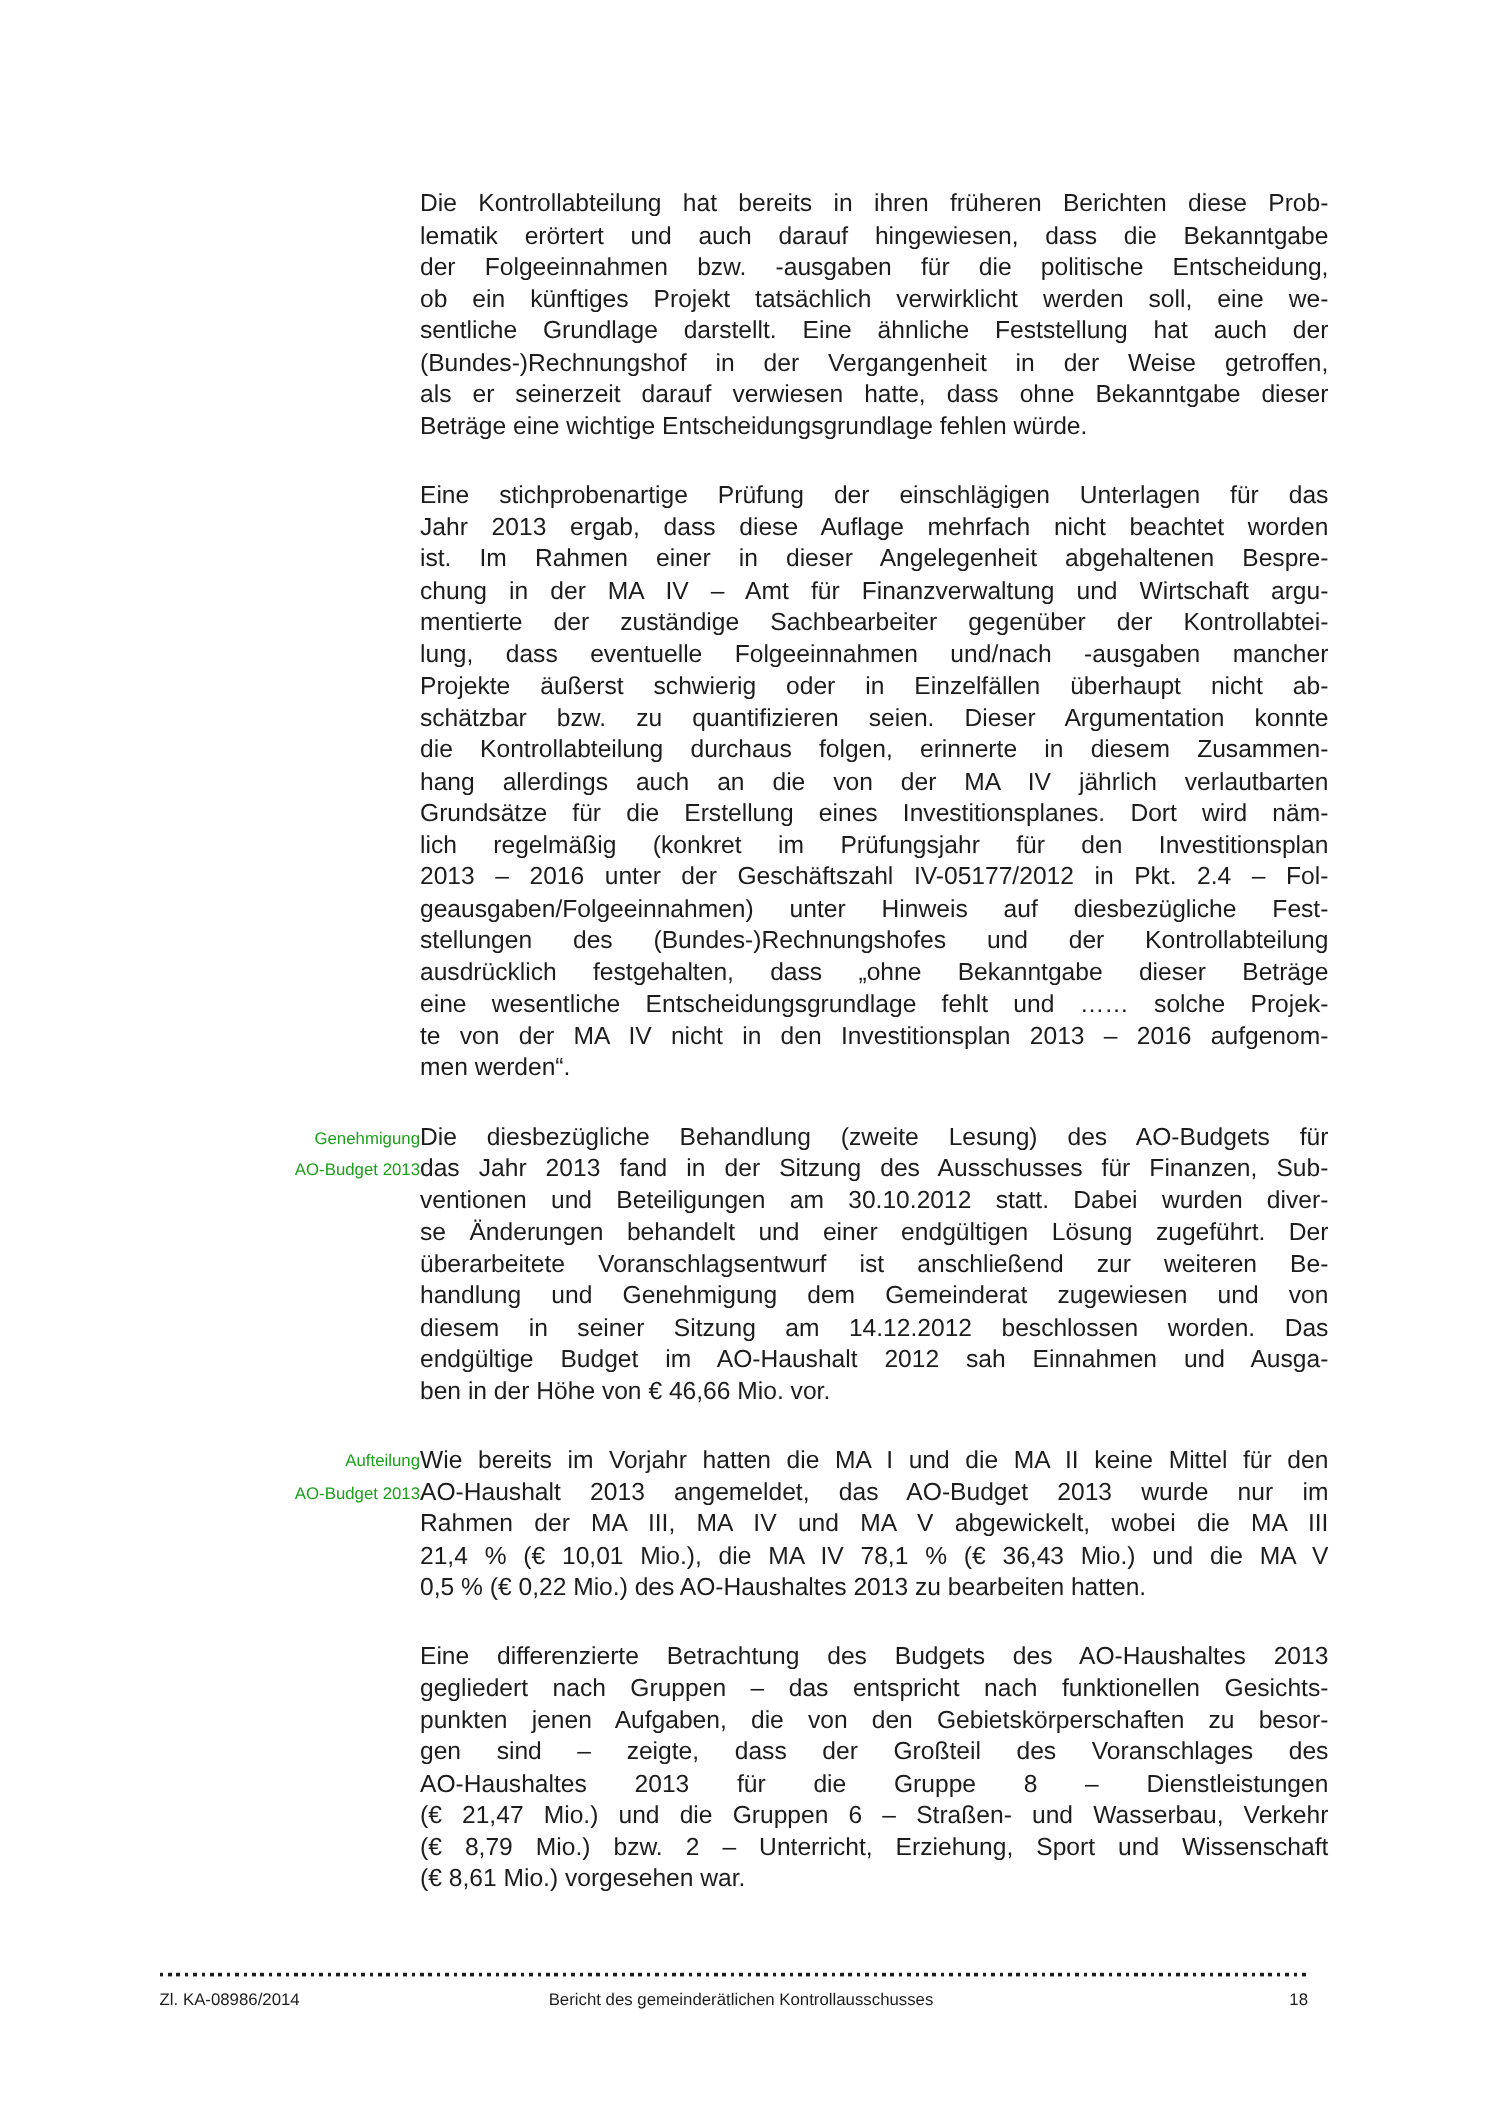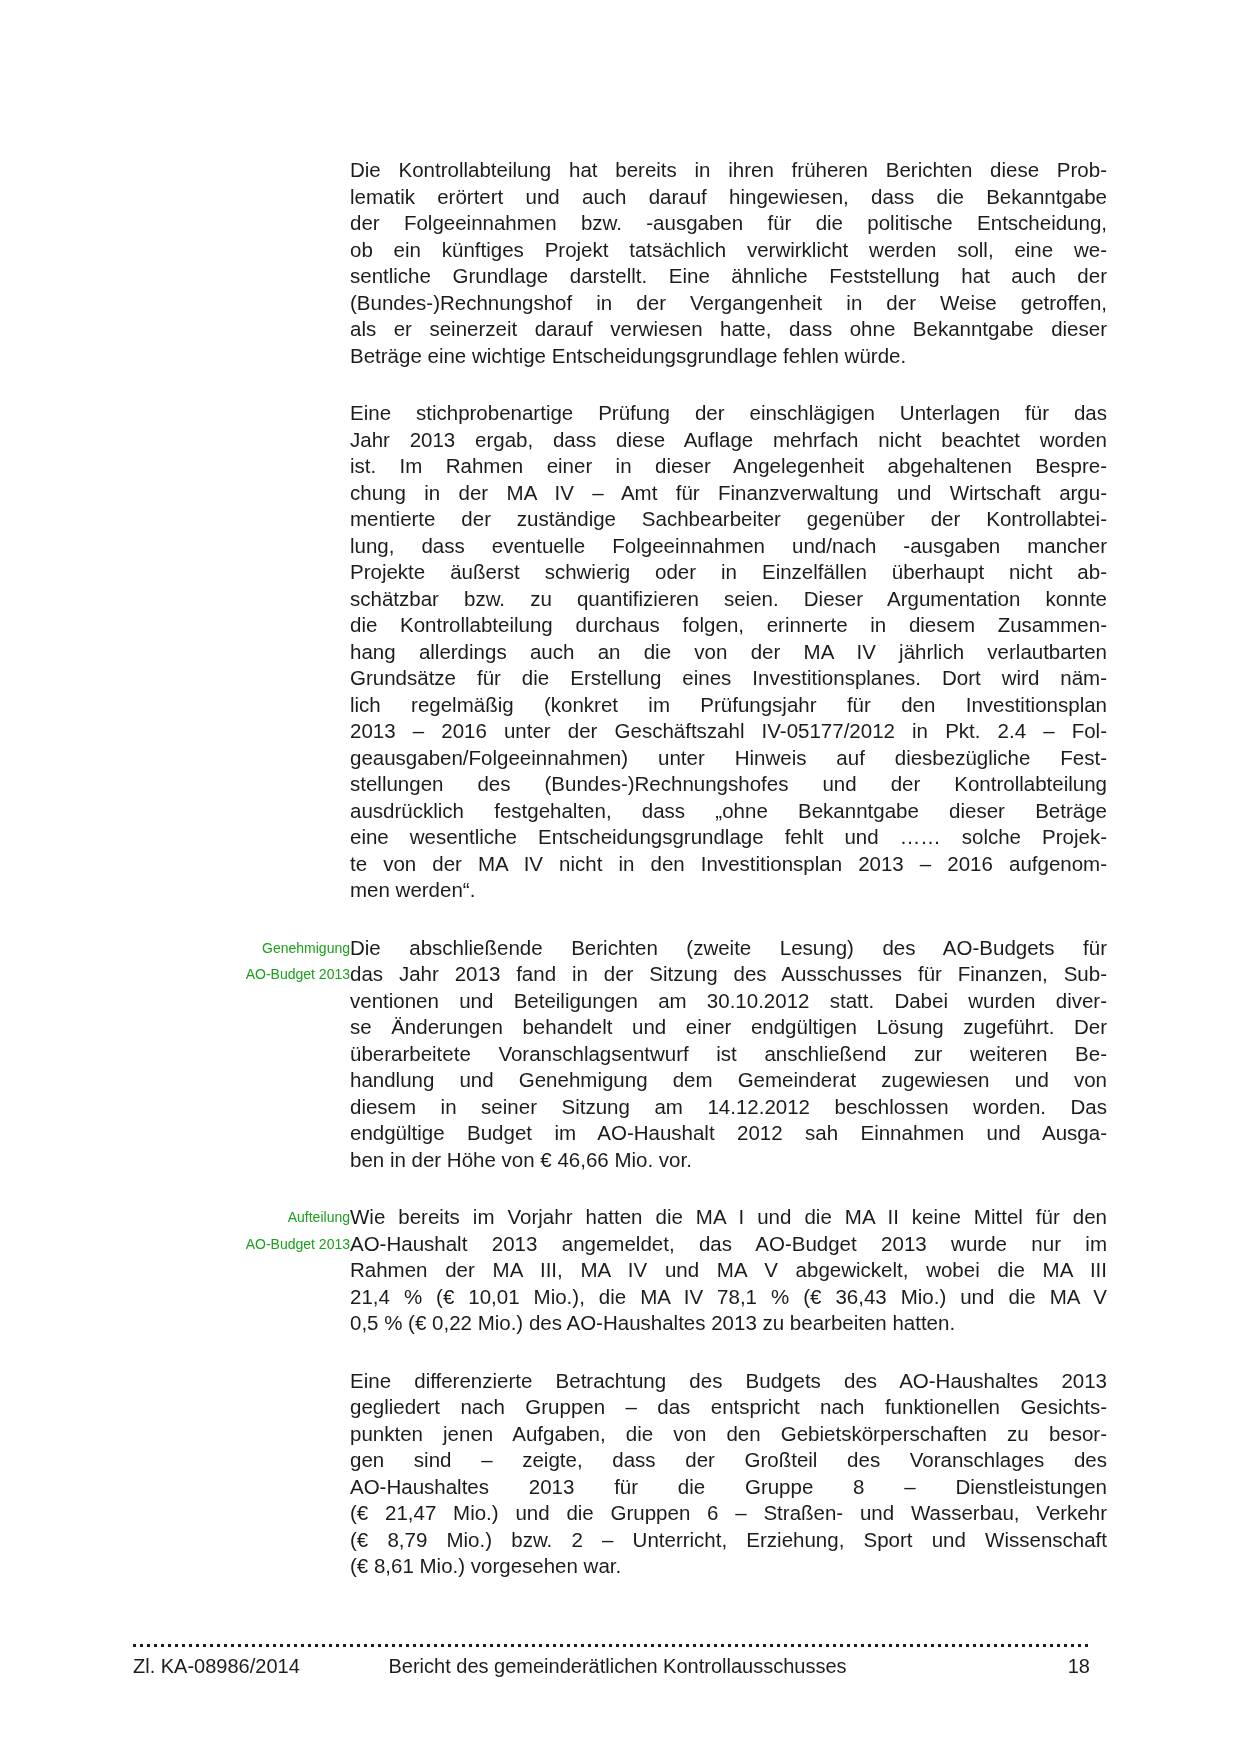--- a/index.html
+++ b/index.html
@@ -56,21 +56,21 @@
   }
   .dotline {
     height: 3px;
     background-image: repeating-linear-gradient(to right, var(--ink) 0 3px, transparent 3px 7px);
     margin-bottom: 8px;
   }
   .footer-row {
     display: grid;
     grid-template-columns: 1fr auto 1fr;
     align-items: baseline;
-    font-size: 20px;
+    font-size: 14px;
     line-height: 22px;
   }
   .footer-doc   { text-align: left; }
   .footer-title { text-align: center; margin-left: 12px; }
   .footer-page  { text-align: right; }
 </style>
 </head>
 <body>
 
 <main class="content" id="content">
@@ -110,21 +110,21 @@
         <div class="line">te von der MA IV nicht in den Investitionsplan 2013 – 2016 aufgenom-</div>
         <div class="line last">men werden“.</div>
       </div>
     </div>
     <div class="row">
       <div class="label-cell">
         <div class="label-line">Genehmigung</div>
         <div class="label-line">AO-Budget 2013</div>
       </div>
       <div class="text-cell">
-        <div class="line">Die abschließende Berichten (zweite Lesung) des AO-Budgets für</div>
+        <div class="line">Die diesbezügliche Behandlung (zweite Lesung) des AO-Budgets für</div>
         <div class="line">das Jahr 2013 fand in der Sitzung des Ausschusses für Finanzen, Sub-</div>
         <div class="line">ventionen und Beteiligungen am 30.10.2012 statt. Dabei wurden diver-</div>
         <div class="line">se Änderungen behandelt und einer endgültigen Lösung zugeführt. Der</div>
         <div class="line">überarbeitete Voranschlagsentwurf ist anschließend zur weiteren Be-</div>
         <div class="line">handlung und Genehmigung dem Gemeinderat zugewiesen und von</div>
         <div class="line">diesem in seiner Sitzung am 14.12.2012 beschlossen worden. Das</div>
         <div class="line">endgültige Budget im AO-Haushalt 2012 sah Einnahmen und Ausga-</div>
         <div class="line last">ben in der Höhe von € 46,66 Mio. vor.</div>
       </div>
     </div>

